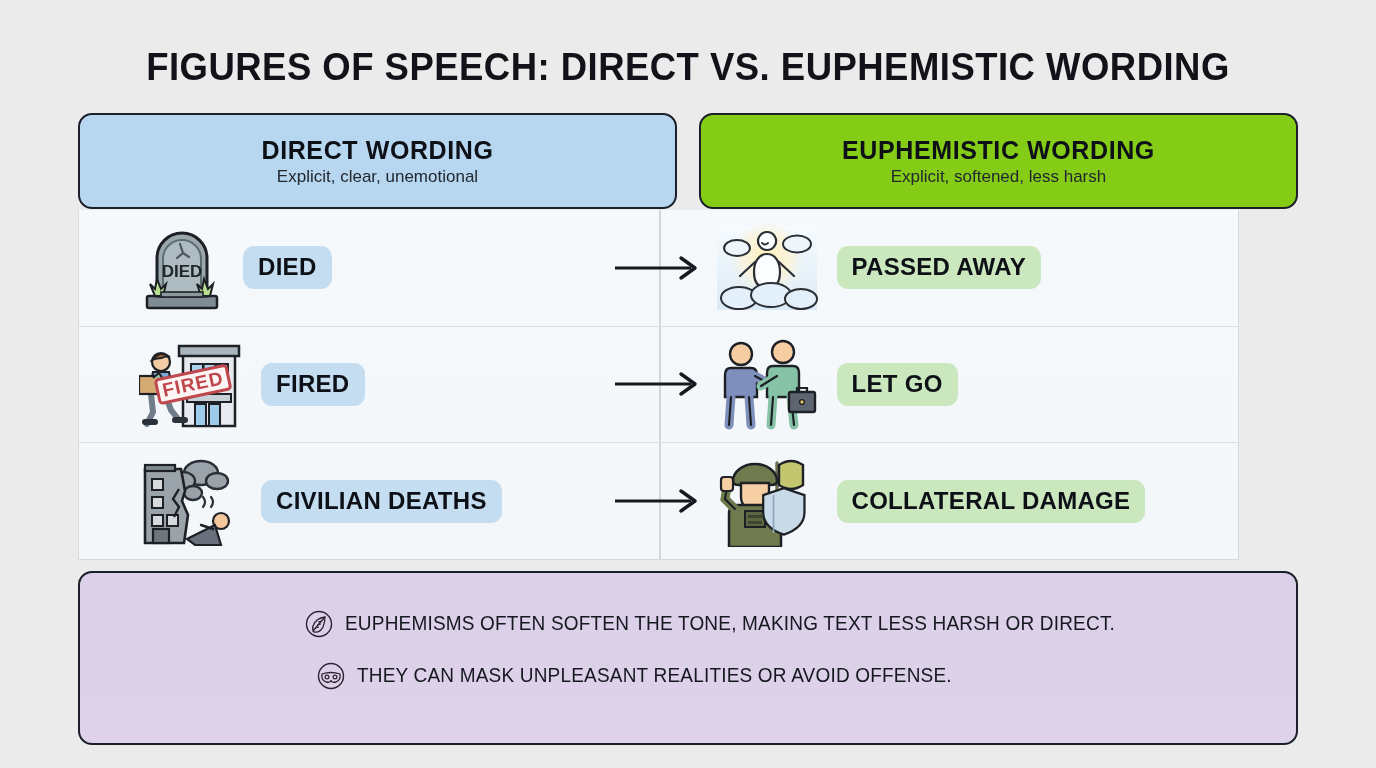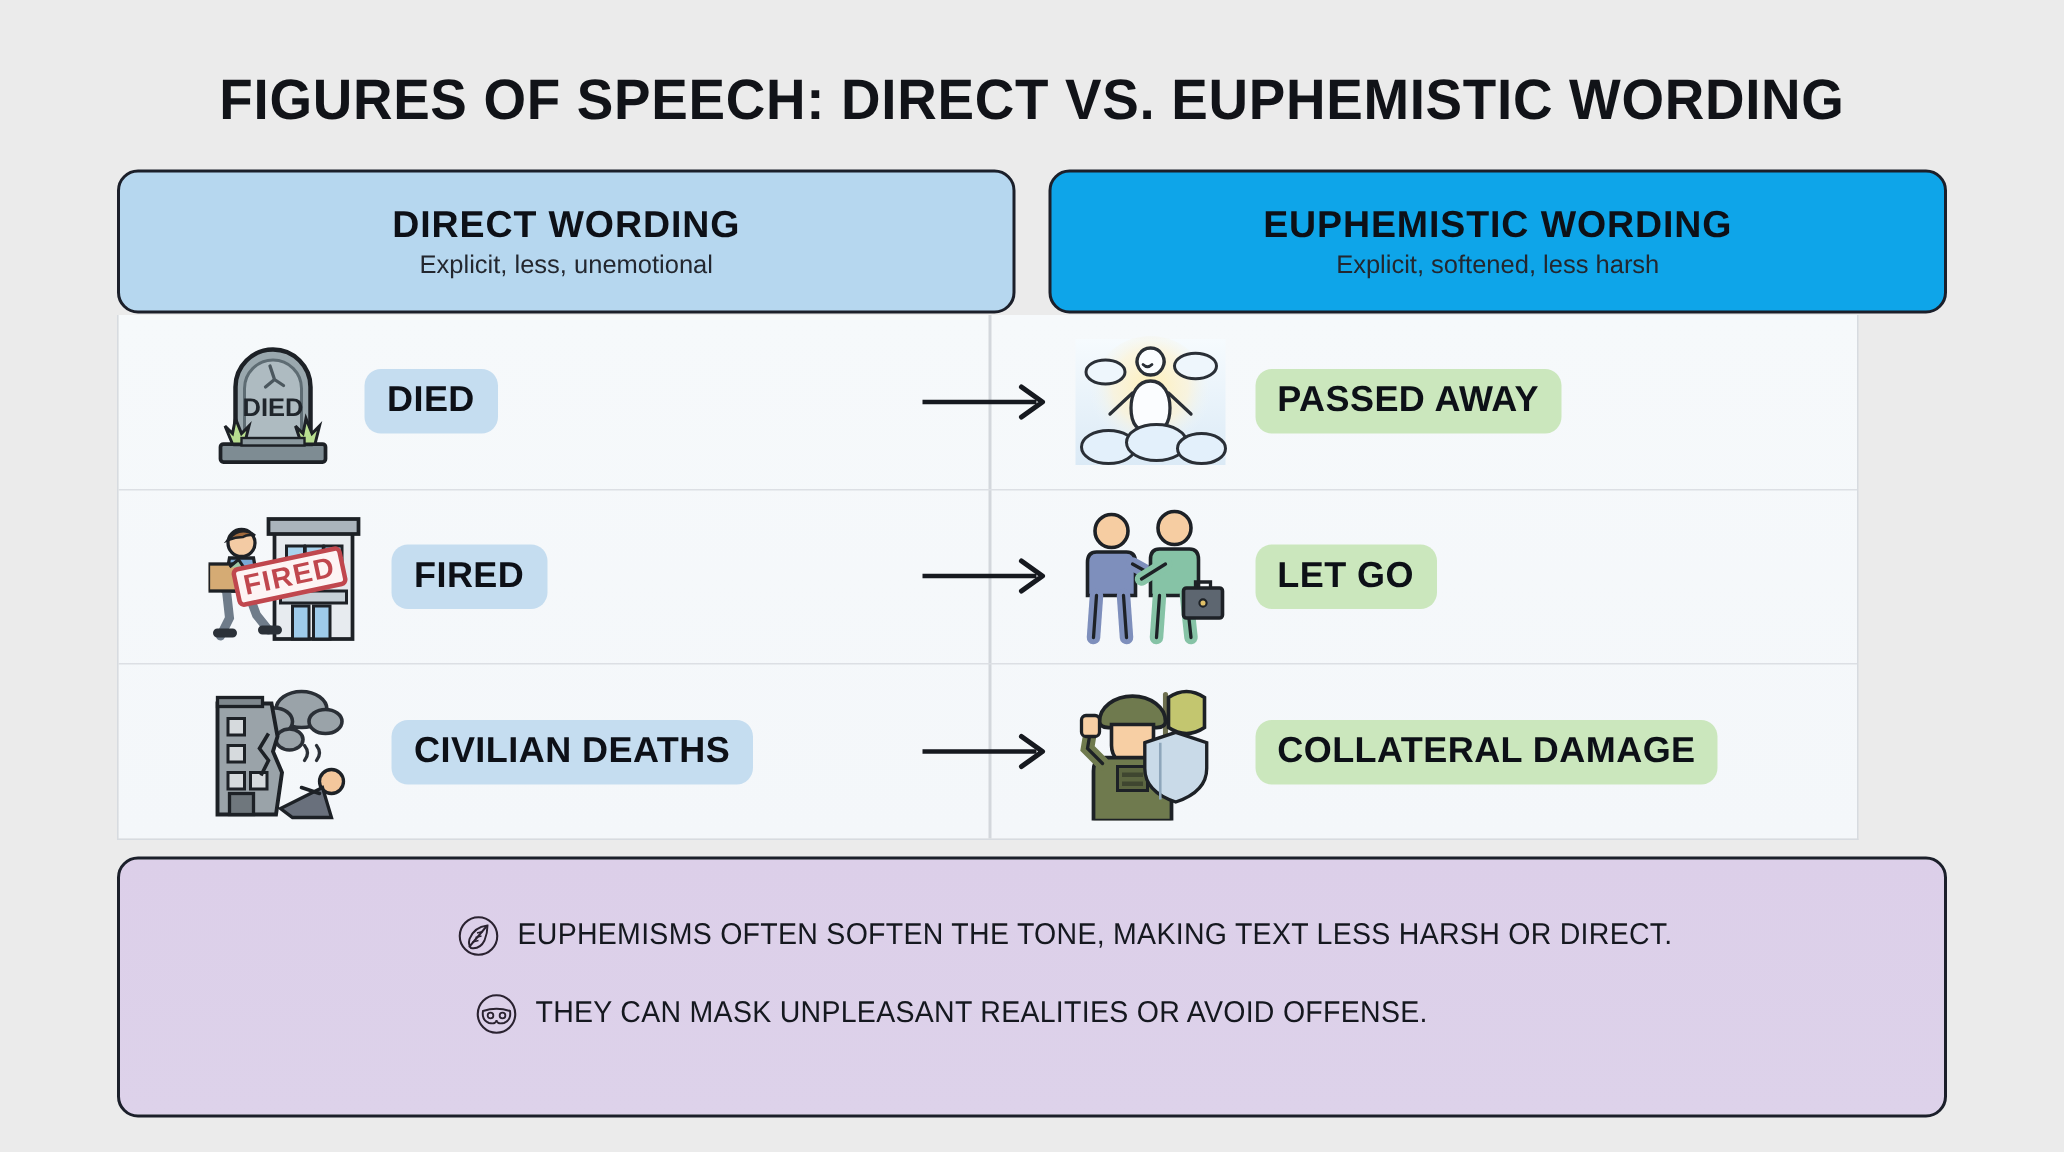--- a/index.html
+++ b/index.html
@@ -31,21 +31,21 @@
   .head-row { display: flex; gap: 22px; height: 96px; }
   .head-card {
     flex: 1 1 0;
     border: 2.5px solid #1b1f2a;
     border-radius: 14px;
     display: flex; flex-direction: column;
     align-items: center; justify-content: center;
     gap: 2px;
   }
   .head-card.direct { background: #b6d7ef; }
-  .head-card.euph   { background: #0ea5e9; }
+  .head-card.euph   { background: #84cc16; }
   .head-title {
     font-size: 25px; font-weight: 700; letter-spacing: .6px;
     color: #0d1017; text-transform: uppercase; text-align: center;
   }
   .head-sub { font-size: 17px; color: #23272f; font-weight: 400; }
 
   
   .body {
     position: relative;
     width: 1161px;
@@ -137,21 +137,21 @@
 
 <div id="page">
 
   <div class="title">FIGURES OF SPEECH: DIRECT VS. EUPHEMISTIC WORDING</div>
 
   <div class="table">
 
     <div class="head-row">
       <div class="head-card direct">
         <div class="head-title">DIRECT WORDING</div>
-        <div class="head-sub">Explicit, less, unemotional</div>
+        <div class="head-sub">Explicit, clear, unemotional</div>
       </div>
       <div class="head-card euph">
         <div class="head-title">EUPHEMISTIC WORDING</div>
         <div class="head-sub">Explicit, softened, less harsh</div>
       </div>
     </div>
 
     <div class="body">
       <div class="vdiv"></div>
 

